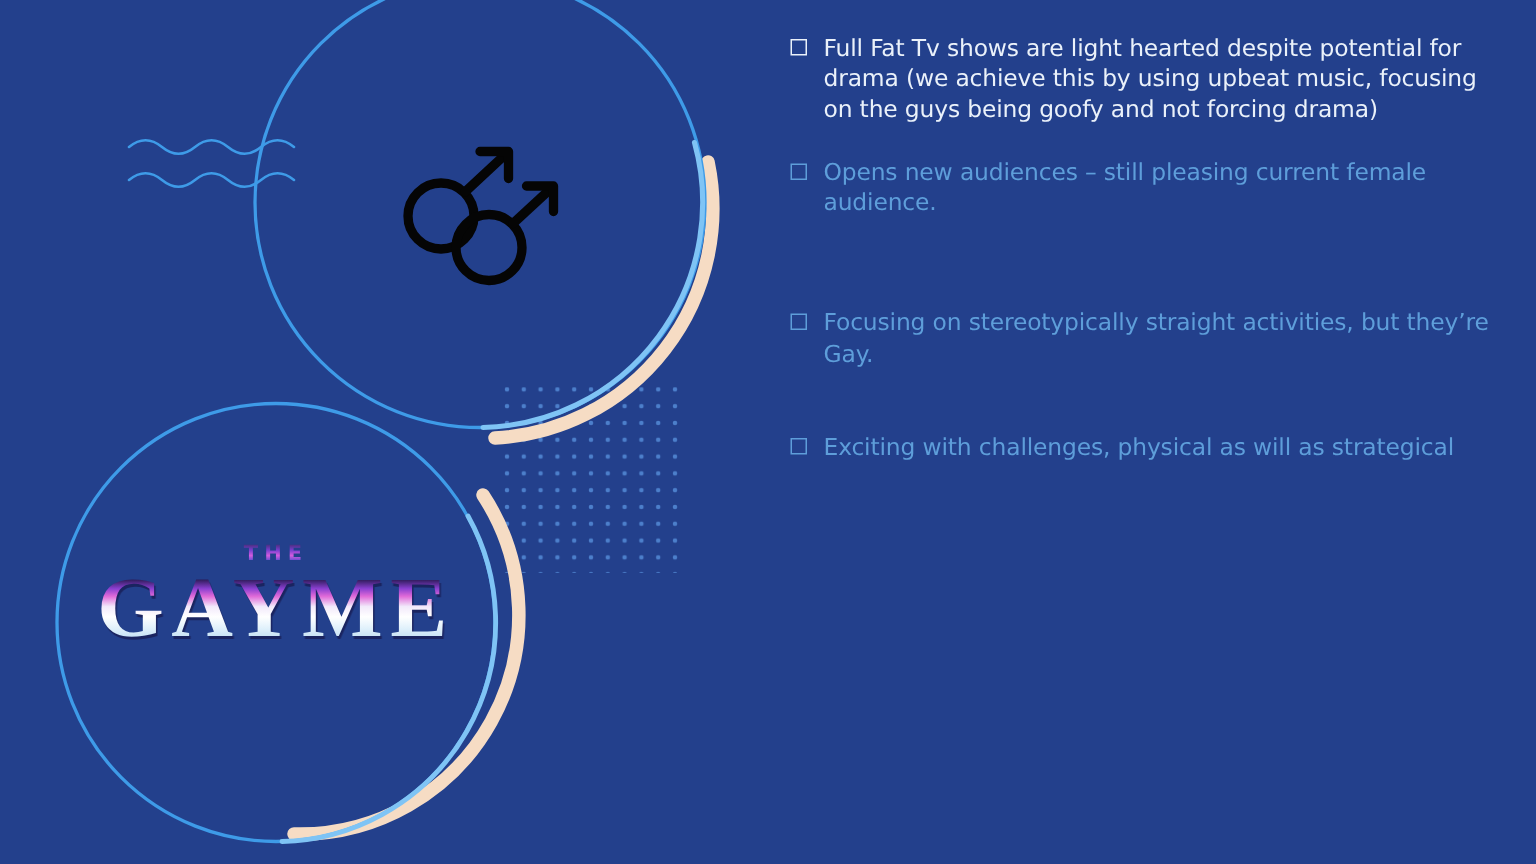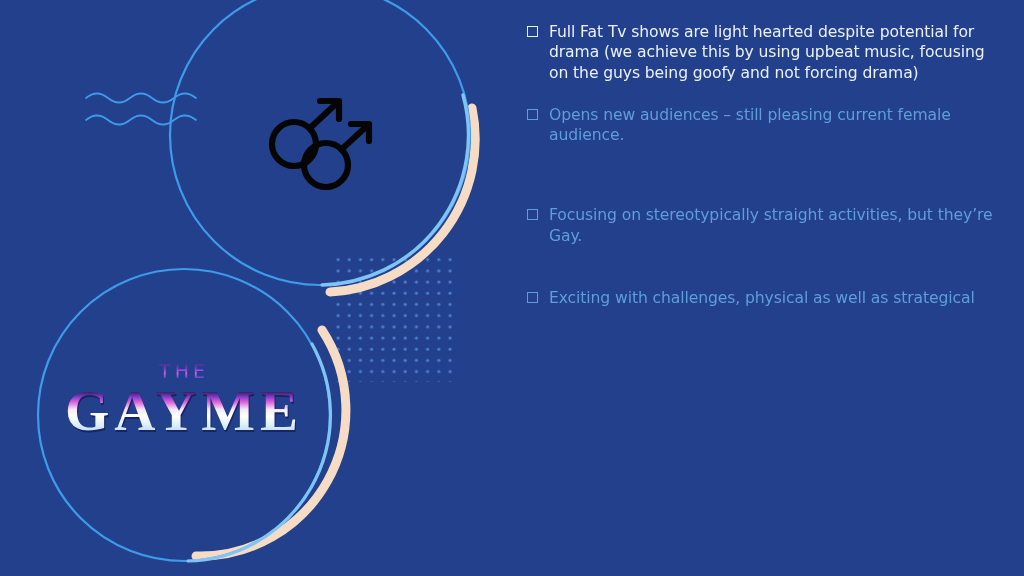--- a/index.html
+++ b/index.html
@@ -45,22 +45,22 @@
   .logo-wrap {
     position: absolute;
     left: 48px;
     top: 362px;
     width: 272px;
     height: 78px;
     text-align: center;
   }
   .logo-the {
     font-family: "DejaVu Sans", sans-serif;
-    font-size: 19px;
-    font-weight: 400;
+    font-size: 14px;
+    font-weight: 700;
     letter-spacing: 4px;
     line-height: 1;
     margin: 0 0 1px 0;
     background: linear-gradient(180deg, #3b2a6b 0%, #7b3fd0 35%, #d45ce0 60%, #5a4bd0 85%, #2d2a6b 100%);
     -webkit-background-clip: text;
     background-clip: text;
     color: transparent;
     -webkit-text-fill-color: transparent;
     text-transform: uppercase;
   }
@@ -195,19 +195,19 @@
       <span>Opens new audiences – still pleasing current female audience.</span>
     </div>
 
     <div class="bullet dim" style="margin-bottom:42px;">
       <span class="sq"></span>
       <span>Focusing on stereotypically straight activities, but they’re Gay.</span>
     </div>
 
     <div class="bullet dim" style="margin-bottom:42px;">
       <span class="sq"></span>
-      <span>Exciting with challenges, physical as well as strategical</span>
+      <span>Exciting with challenges, physical as will as strategical</span>
     </div>
 
 
   </div>
 
 </div>
 
 </body></html>

